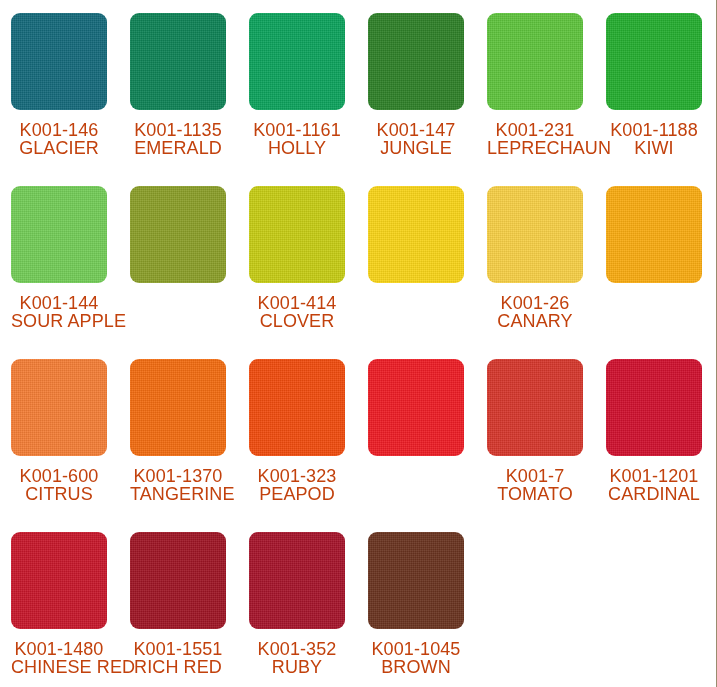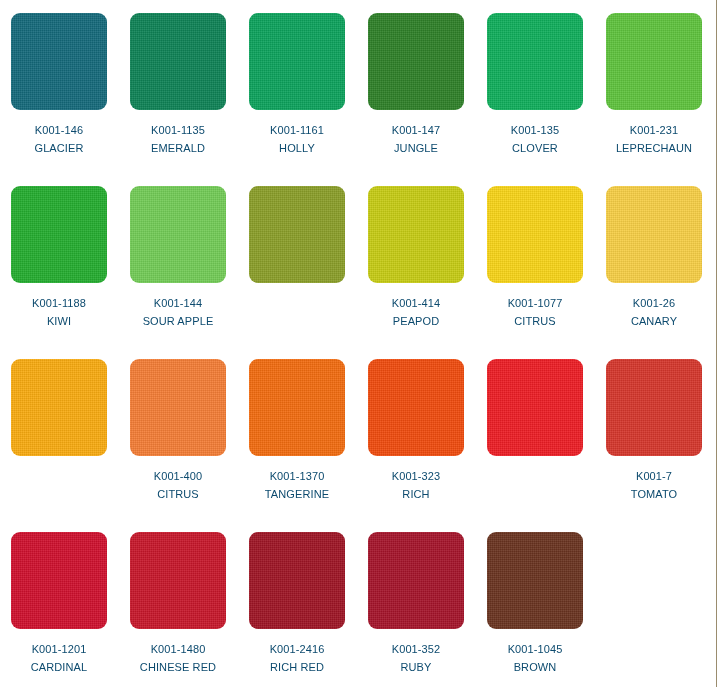--- a/index.html
+++ b/index.html
@@ -65,22 +65,22 @@
   .swatch-labels {
     width: 96px;
     text-align: center;
     padding-top: 11px;
     flex: none;
   }
 
   .swatch-code,
   .swatch-name {
     display: block;
-    color: #0c4a6e;
-    font-size: 11px;
+    color: #c2410c;
+    font-size: 18px;
     line-height: 18px;
     letter-spacing: 0.1px;
     white-space: nowrap;
   }
 
   .swatch-name {
     padding-top: 0px;
   }
 </style>
 </head>
@@ -110,27 +110,20 @@
         </div>
       </div>
       <div class="swatch-cell">
         <div class="swatch-chip" style="background-color: rgb(45, 128, 39);"></div>
         <div class="swatch-labels">
           <span class="swatch-code">K001-147</span>
           <span class="swatch-name">JUNGLE</span>
         </div>
       </div>
       <div class="swatch-cell">
-        <div class="swatch-chip" style="background-color: rgb(15, 174, 91);"></div>
-        <div class="swatch-labels">
-          <span class="swatch-code">K001-135</span>
-          <span class="swatch-name">CLOVER</span>
-        </div>
-      </div>
-      <div class="swatch-cell">
         <div class="swatch-chip" style="background-color: rgb(94, 195, 60);"></div>
         <div class="swatch-labels">
           <span class="swatch-code">K001-231</span>
           <span class="swatch-name">LEPRECHAUN</span>
         </div>
       </div>
       <div class="swatch-cell">
         <div class="swatch-chip" style="background-color: rgb(35, 173, 46);"></div>
         <div class="swatch-labels">
           <span class="swatch-code">K001-1188</span>
@@ -144,59 +137,55 @@
           <span class="swatch-name">SOUR APPLE</span>
         </div>
       </div>
       <div class="swatch-cell">
         <div class="swatch-chip" style="background-color: rgb(138, 158, 40);"></div>
       </div>
       <div class="swatch-cell">
         <div class="swatch-chip" style="background-color: rgb(198, 204, 19);"></div>
         <div class="swatch-labels">
           <span class="swatch-code">K001-414</span>
-          <span class="swatch-name">PEAPOD</span>
+          <span class="swatch-name">CLOVER</span>
         </div>
       </div>
       <div class="swatch-cell">
         <div class="swatch-chip" style="background-color: rgb(248, 212, 23);"></div>
-        <div class="swatch-labels">
-          <span class="swatch-code">K001-1077</span>
-          <span class="swatch-name">CITRUS</span>
-        </div>
       </div>
       <div class="swatch-cell">
         <div class="swatch-chip" style="background-color: rgb(247, 207, 69);"></div>
         <div class="swatch-labels">
           <span class="swatch-code">K001-26</span>
           <span class="swatch-name">CANARY</span>
         </div>
       </div>
       <div class="swatch-cell">
         <div class="swatch-chip" style="background-color: rgb(249, 171, 16);"></div>
       </div>
       <div class="swatch-cell">
         <div class="swatch-chip" style="background-color: rgb(244, 125, 53);"></div>
         <div class="swatch-labels">
-          <span class="swatch-code">K001-400</span>
+          <span class="swatch-code">K001-600</span>
           <span class="swatch-name">CITRUS</span>
         </div>
       </div>
       <div class="swatch-cell">
         <div class="swatch-chip" style="background-color: rgb(242, 107, 15);"></div>
         <div class="swatch-labels">
           <span class="swatch-code">K001-1370</span>
           <span class="swatch-name">TANGERINE</span>
         </div>
       </div>
       <div class="swatch-cell">
         <div class="swatch-chip" style="background-color: rgb(240, 75, 13);"></div>
         <div class="swatch-labels">
           <span class="swatch-code">K001-323</span>
-          <span class="swatch-name">RICH</span>
+          <span class="swatch-name">PEAPOD</span>
         </div>
       </div>
       <div class="swatch-cell">
         <div class="swatch-chip" style="background-color: rgb(237, 28, 36);"></div>
       </div>
       <div class="swatch-cell">
         <div class="swatch-chip" style="background-color: rgb(213, 54, 43);"></div>
         <div class="swatch-labels">
           <span class="swatch-code">K001-7</span>
           <span class="swatch-name">TOMATO</span>
@@ -212,21 +201,21 @@
       <div class="swatch-cell">
         <div class="swatch-chip" style="background-color: rgb(199, 22, 42);"></div>
         <div class="swatch-labels">
           <span class="swatch-code">K001-1480</span>
           <span class="swatch-name">CHINESE RED</span>
         </div>
       </div>
       <div class="swatch-cell">
         <div class="swatch-chip" style="background-color: rgb(158, 20, 36);"></div>
         <div class="swatch-labels">
-          <span class="swatch-code">K001-2416</span>
+          <span class="swatch-code">K001-1551</span>
           <span class="swatch-name">RICH RED</span>
         </div>
       </div>
       <div class="swatch-cell">
         <div class="swatch-chip" style="background-color: rgb(165, 19, 42);"></div>
         <div class="swatch-labels">
           <span class="swatch-code">K001-352</span>
           <span class="swatch-name">RUBY</span>
         </div>
       </div>

